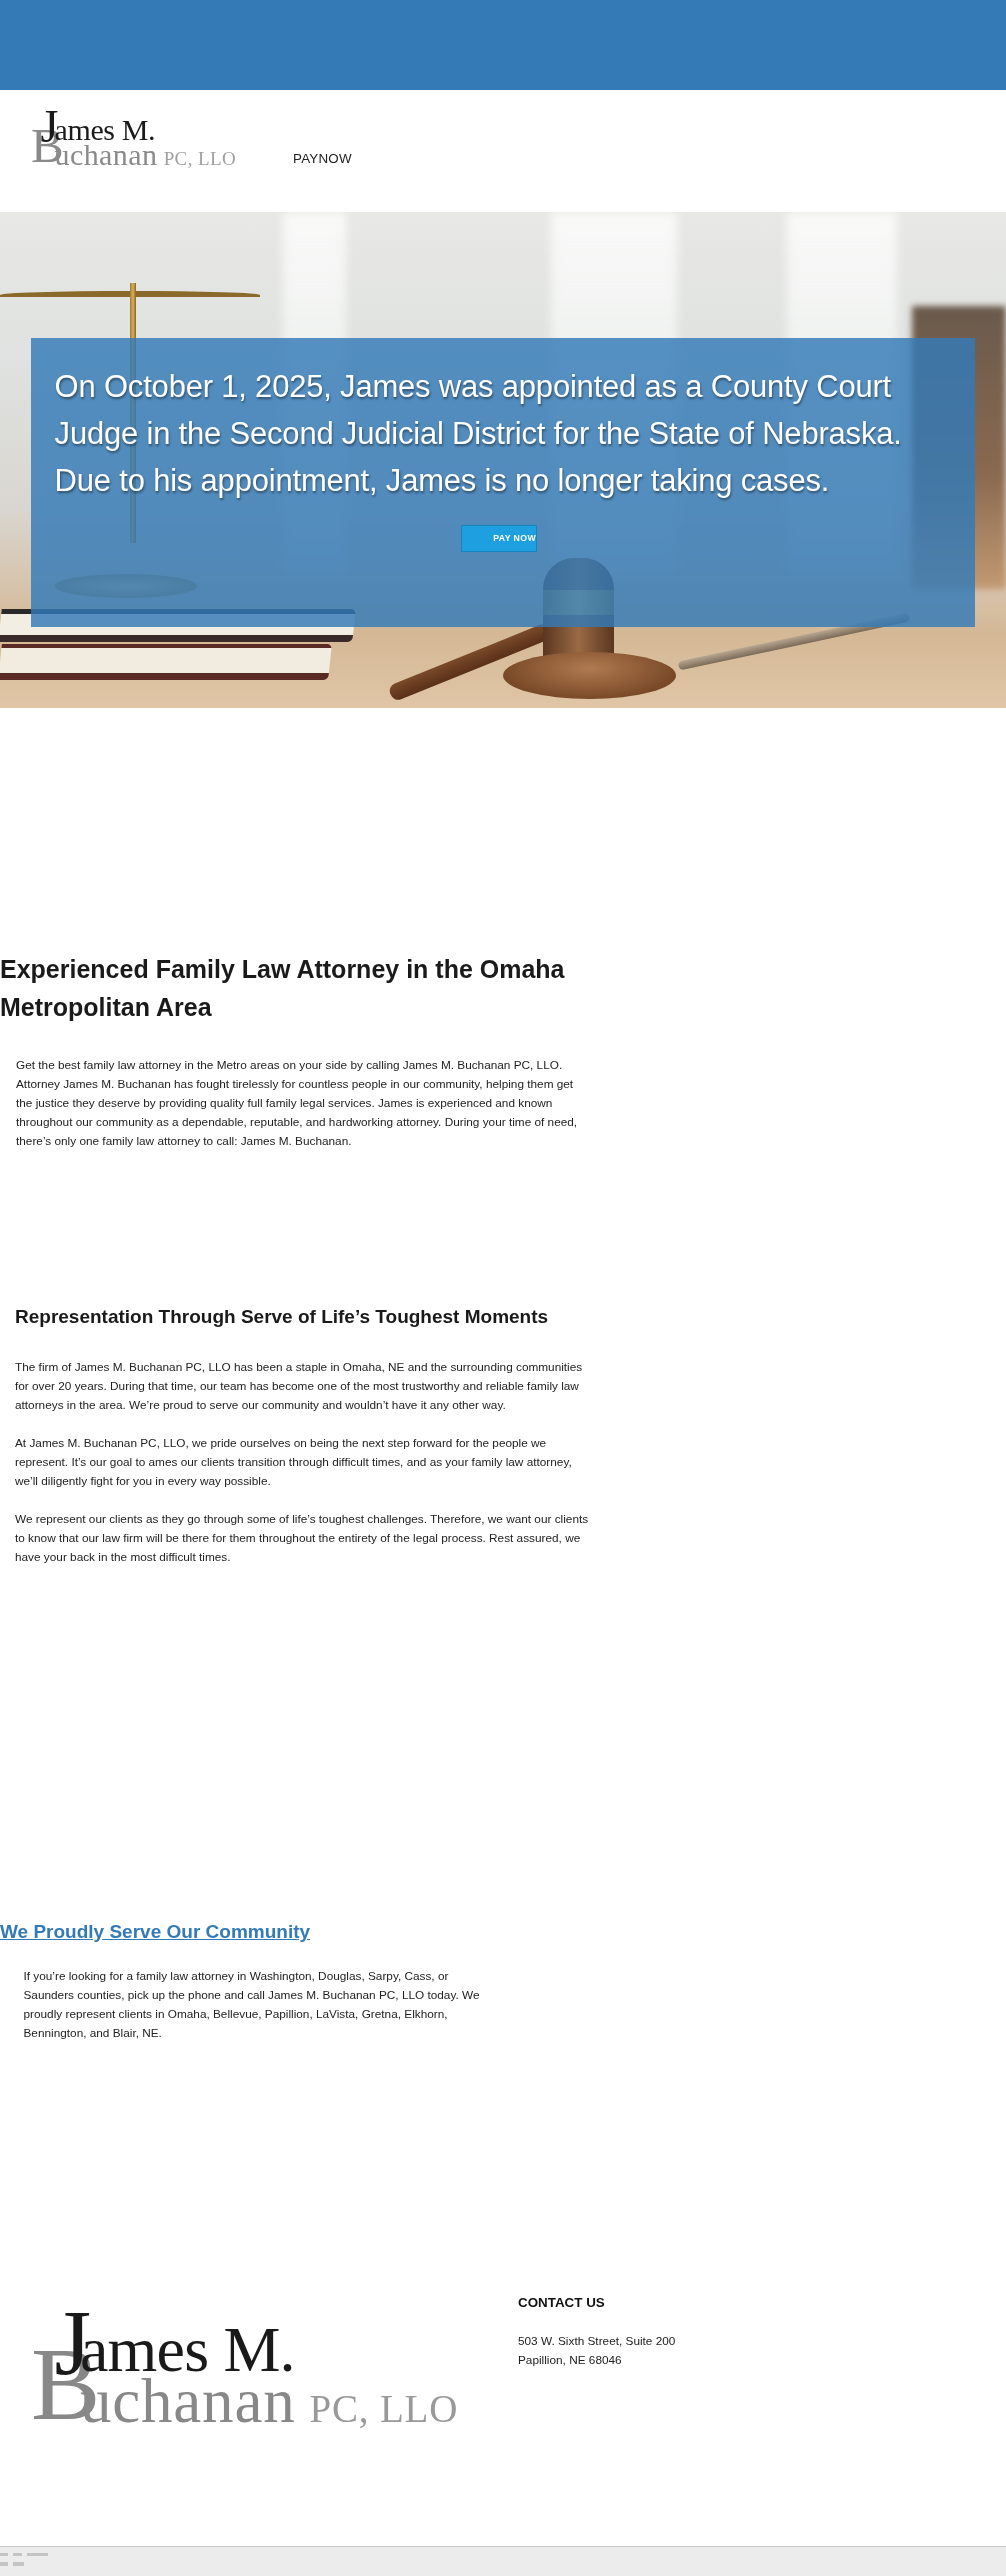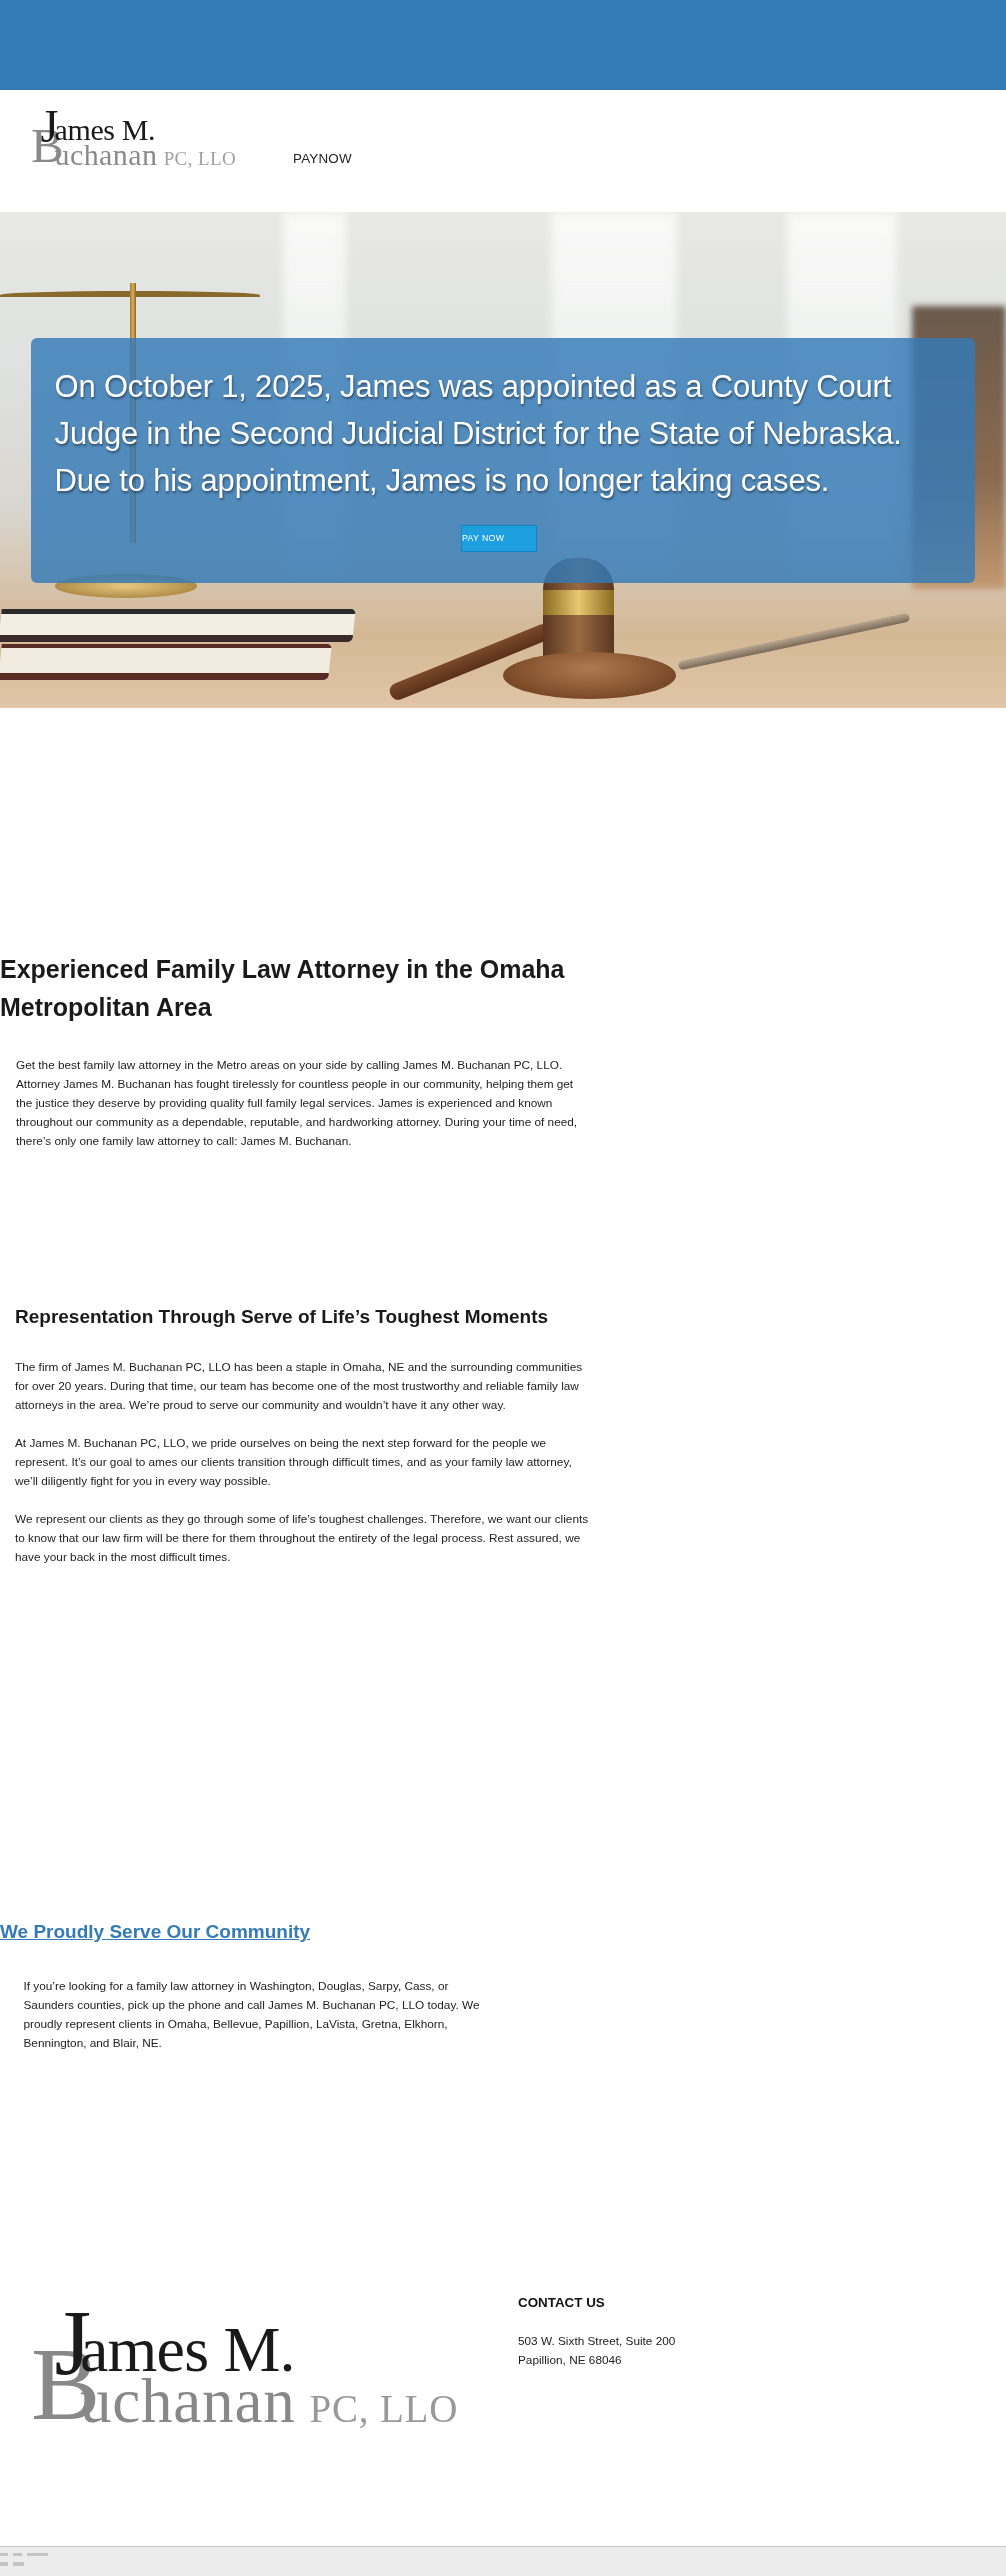--- a/index.html
+++ b/index.html
@@ -128,43 +128,43 @@
       background: radial-gradient(ellipse at 50% 35%, #b07a50, #7a4a28 70%);
     }
     .hero .pen {
       position: absolute; left: 676px; top: 425px; width: 236px; height: 9.4px;
       background: linear-gradient(180deg, #b8a690, #7a6a58);
       transform: rotate(-12deg); border-radius: 4.7px;
     }
 
     .hero-box {
       position: absolute; left: 31px; top: 126px;
-      width: 944px; height: 245px;
+      width: 944px; height: 289px;
       background: rgba(51, 122, 183, 0.82);
-      border-radius: 6px;
     }
     .hero-text {
       position: absolute; left: 23.6px; top: 25px;
       width: 905px;
       font-family: "Liberation Sans", sans-serif;
       font-size: 31px; line-height: 47px;
       color: #ffffff;
       text-shadow: 0.8px 1.6px 2.4px rgba(0,0,0,0.45);
       letter-spacing: -0.2px;
     }
     .hero-btn {
       position: absolute; left: 430px; top: 187px;
       width: 76px; height: 27px;
       background: #1ea0e0;
       border: 0.8px solid #1585c0;
       color: #ffffff;
-      font-size: 8.7px; font-weight: normal;
+      font-size: 8.7px; font-weight: bold;
       letter-spacing: 0.4px;
-      text-align: left; line-height: 25px;
+      text-align: right; line-height: 25px;
       cursor: pointer;
+      padding-left: 16px;
     }
 
     
     .intro {
       position: absolute; left: 0; top: 950px; width: 582px;
     }
     .intro h1 {
       font-size: 25px; line-height: 38px; font-weight: bold; color: #1a1a1a;
     }
     .intro p {
@@ -188,21 +188,21 @@
     
     .community {
       position: absolute; left: 0; top: 1918px; width: 519px; text-align: left;
     }
     .community h2 a {
       font-size: 19px; line-height: 27px; font-weight: bold;
       color: #337ab7; text-decoration: underline;
       cursor: pointer;
     }
     .community p {
-      margin: 32px auto 0;
+      margin: 22px auto 0;
       width: 472px;
       font-size: 11.8px; line-height: 19px; color: #222222;
     }
 
     
     .footer-logo {
       position: absolute; left: 31px; top: 2301px;
       width: 472px; height: 126px;
       font-family: "Liberation Serif", "DejaVu Serif", serif;
     }

